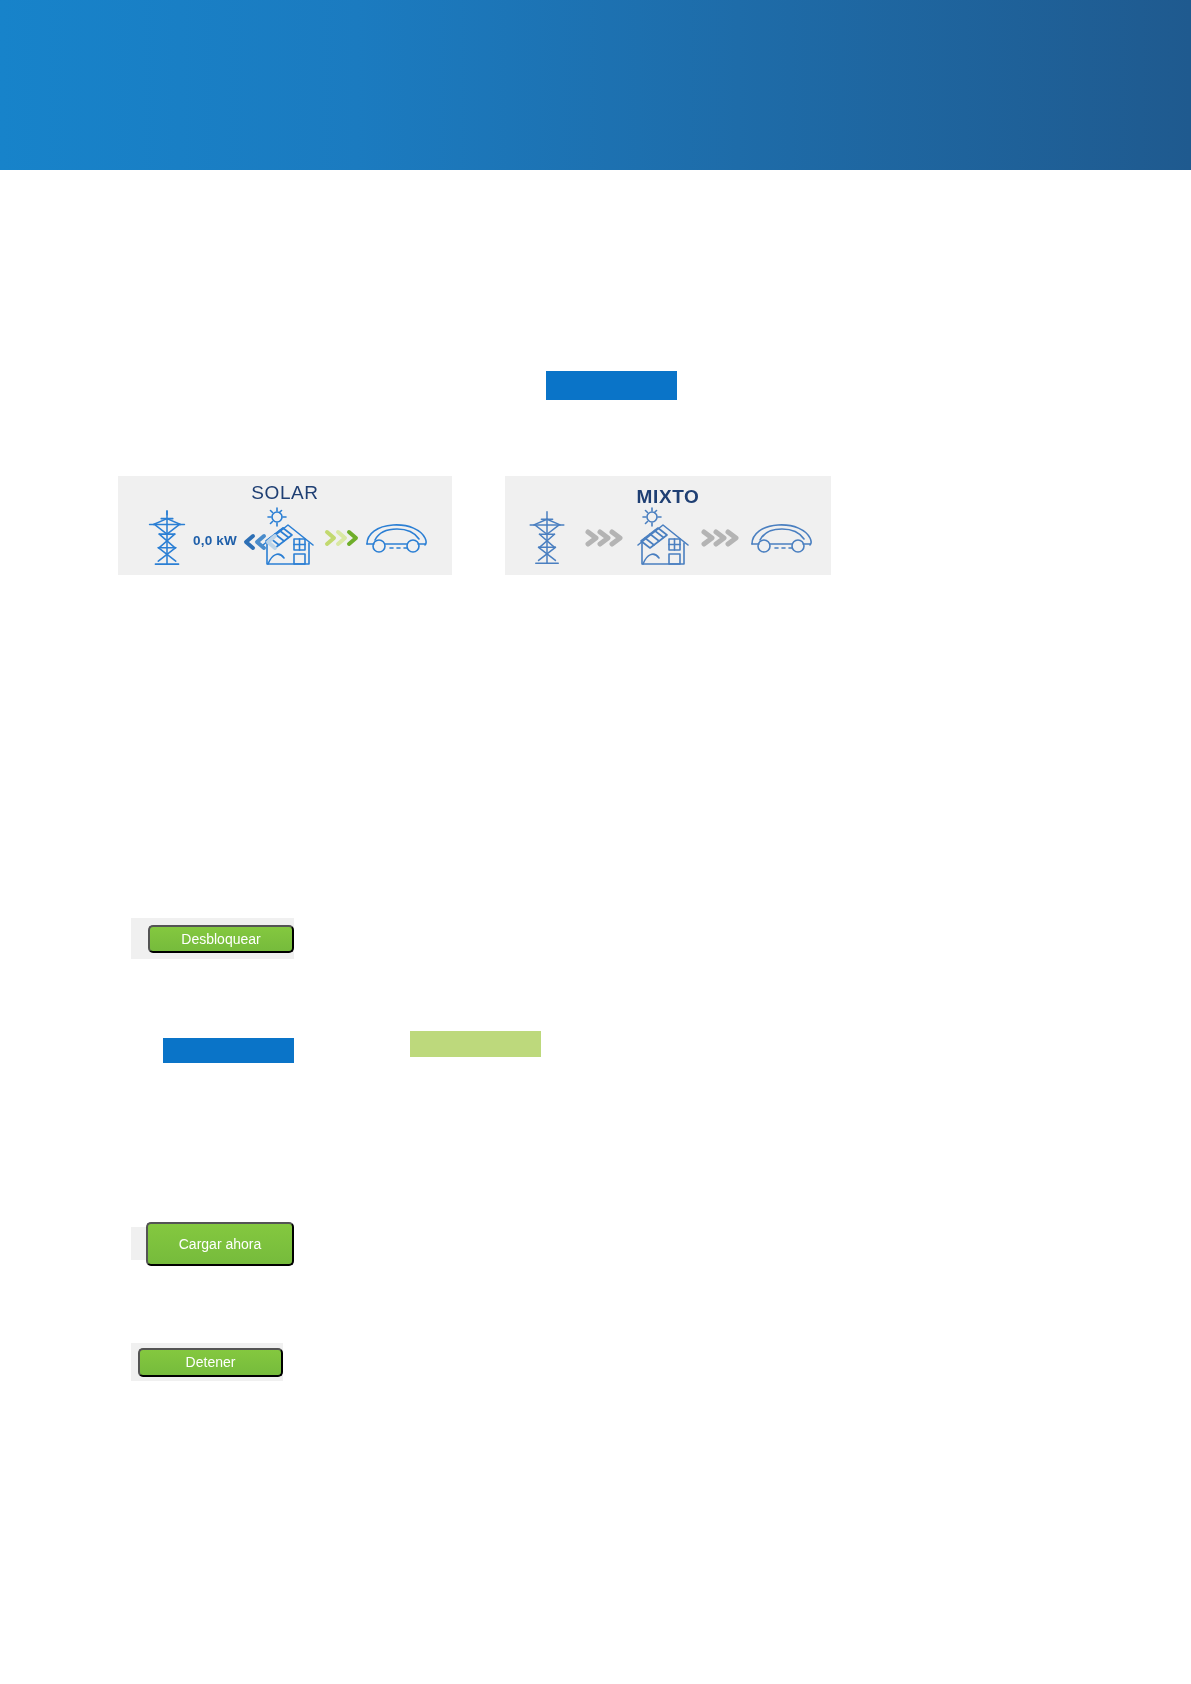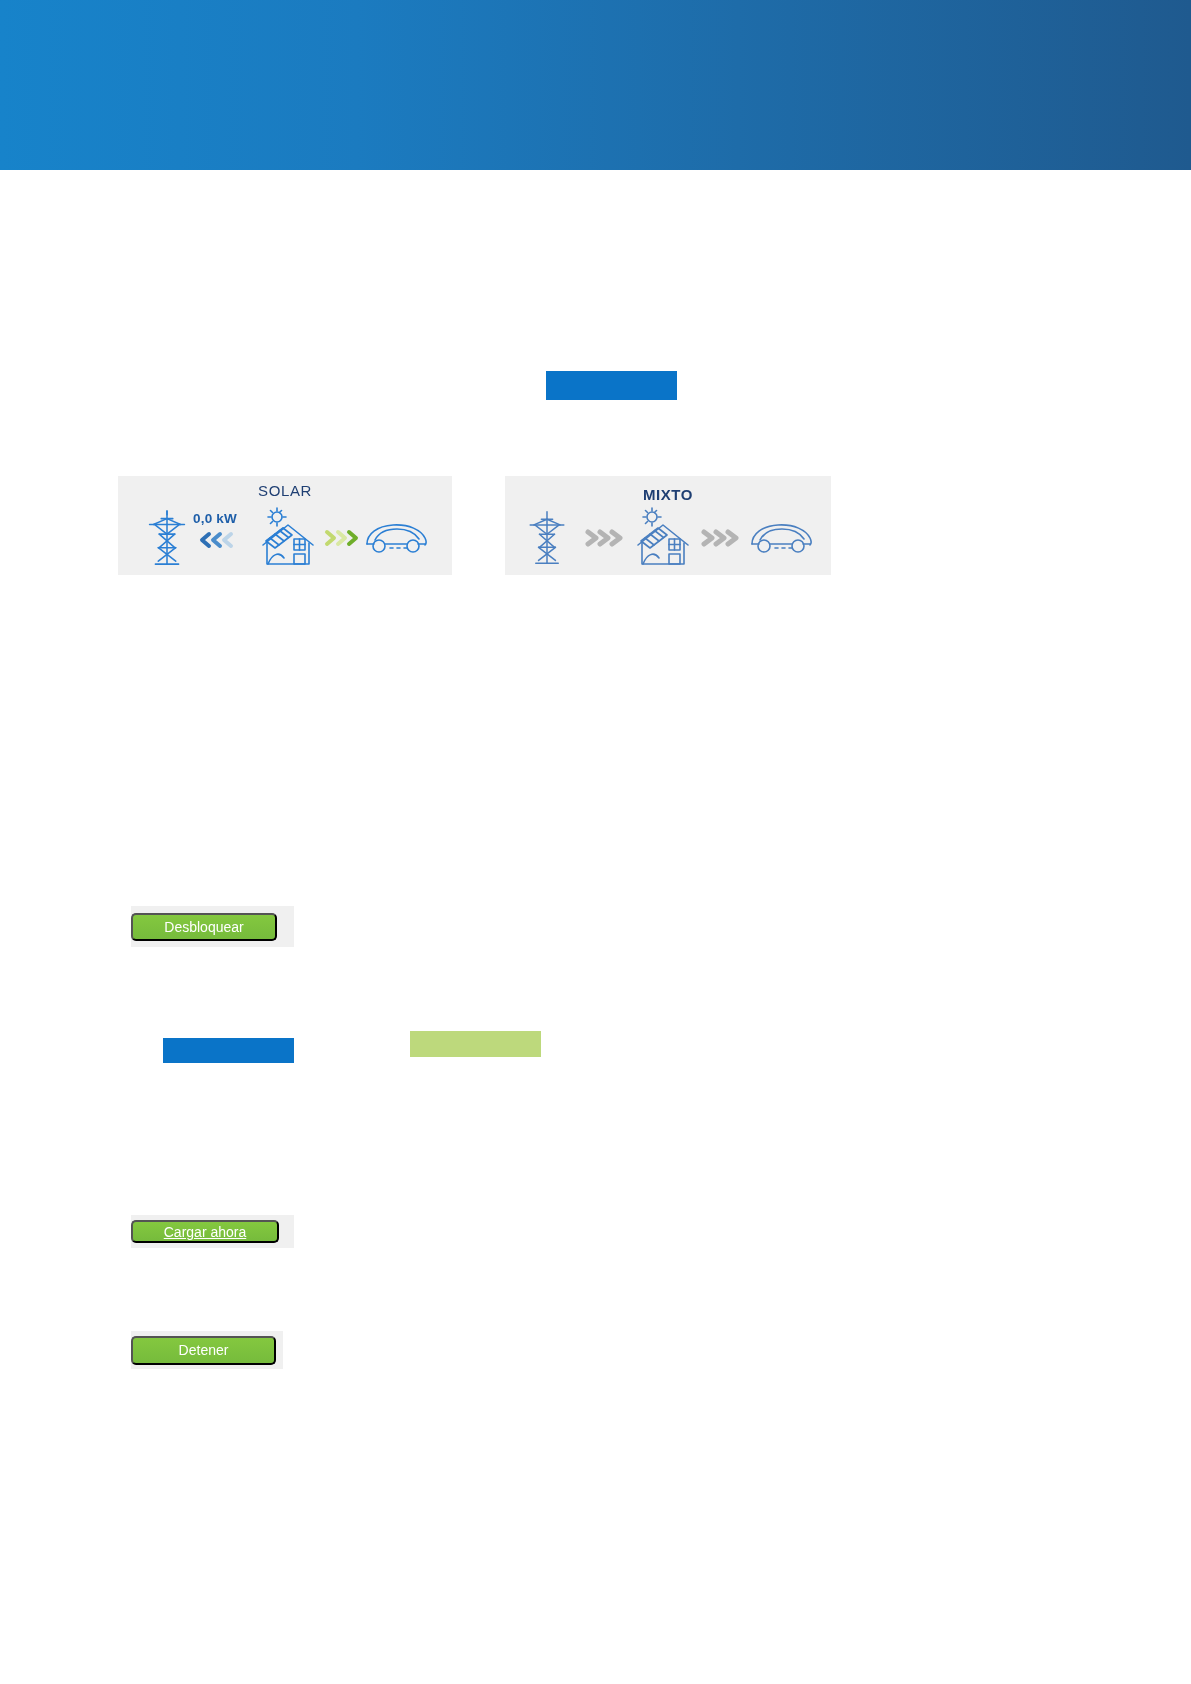--- a/index.html
+++ b/index.html
@@ -30,75 +30,75 @@
     position:absolute;
     background:#f0f0f0;
     box-sizing:border-box;
   }
   .mode-card.solar{left:118px;top:476px;width:334px;height:99px;}
   .mode-card.mixto{left:505px;top:476px;width:326px;height:99px;}
 
   .mode-title{
     position:absolute;left:0;right:0;top:6px;
     text-align:center;
-    font-size:15px;
+    font-size:19px;
     letter-spacing:.6px;
     color:#1f3f73;
     font-family:"Liberation Sans", sans-serif;
   }
   .mode-card.mixto .mode-title{top:10px;font-weight:bold;}
 
   .flow-row{
     position:absolute;left:0;right:0;bottom:4px;
     height:66px;
     display:flex;align-items:center;justify-content:center;
   }
 
   .kw-wrap{
     position:relative;
     width:64px;height:62px;
-    display:flex;flex-direction:column;
-    justify-content:flex-start;
+    display:flex;
+    align-items:center;justify-content:flex-start;
     padding-top:4px;
     box-sizing:border-box;
   }
   .kw-label{
     font-size:13.5px;font-weight:bold;color:#1f5fa9;
     letter-spacing:.2px;white-space:nowrap;
   }
   .chev-row{display:flex;align-items:center;margin-top:4px;}
   .chev-row.gap{margin-top:0;}
 
   .chev{display:block;}
 
   .icon-box{display:flex;align-items:flex-end;justify-content:center;}
 
   
   .btn-shell{
     position:absolute;
     background:#f0f0f0;
     box-sizing:border-box;
-    display:flex;align-items:center;justify-content:flex-start;
+    display:flex;align-items:center;justify-content:flex-end;margin-top:12px;
   }
   .btn-green{
     background:#7ac143;
     background:linear-gradient(to bottom,#84c83f 0%,#76bb3c 100%);
     border-radius:5px;
     color:#ffffff;
     font-size:14px;
     display:flex;align-items:center;justify-content:center;
     box-sizing:border-box;
     white-space:nowrap;
   }
 
   .shell-unlock{left:131px;top:906px;width:163px;height:41px;}
   .shell-unlock .btn-green{width:146px;height:28px;}
 
   .shell-charge{left:131px;top:1215px;width:163px;height:33px;}
-  .shell-charge .btn-green{width:148px;height:23px;text-decoration:underline;}
+  .shell-charge .btn-green{width:148px;height:44px;}
 
   .shell-stop{left:131px;top:1331px;width:152px;height:38px;}
   .shell-stop .btn-green{width:145px;height:29px;}
 
   
   .blue-bar-mid{
     position:absolute;left:163px;top:1038px;
     width:131px;height:25px;
     background:#0a74c8;
   }

